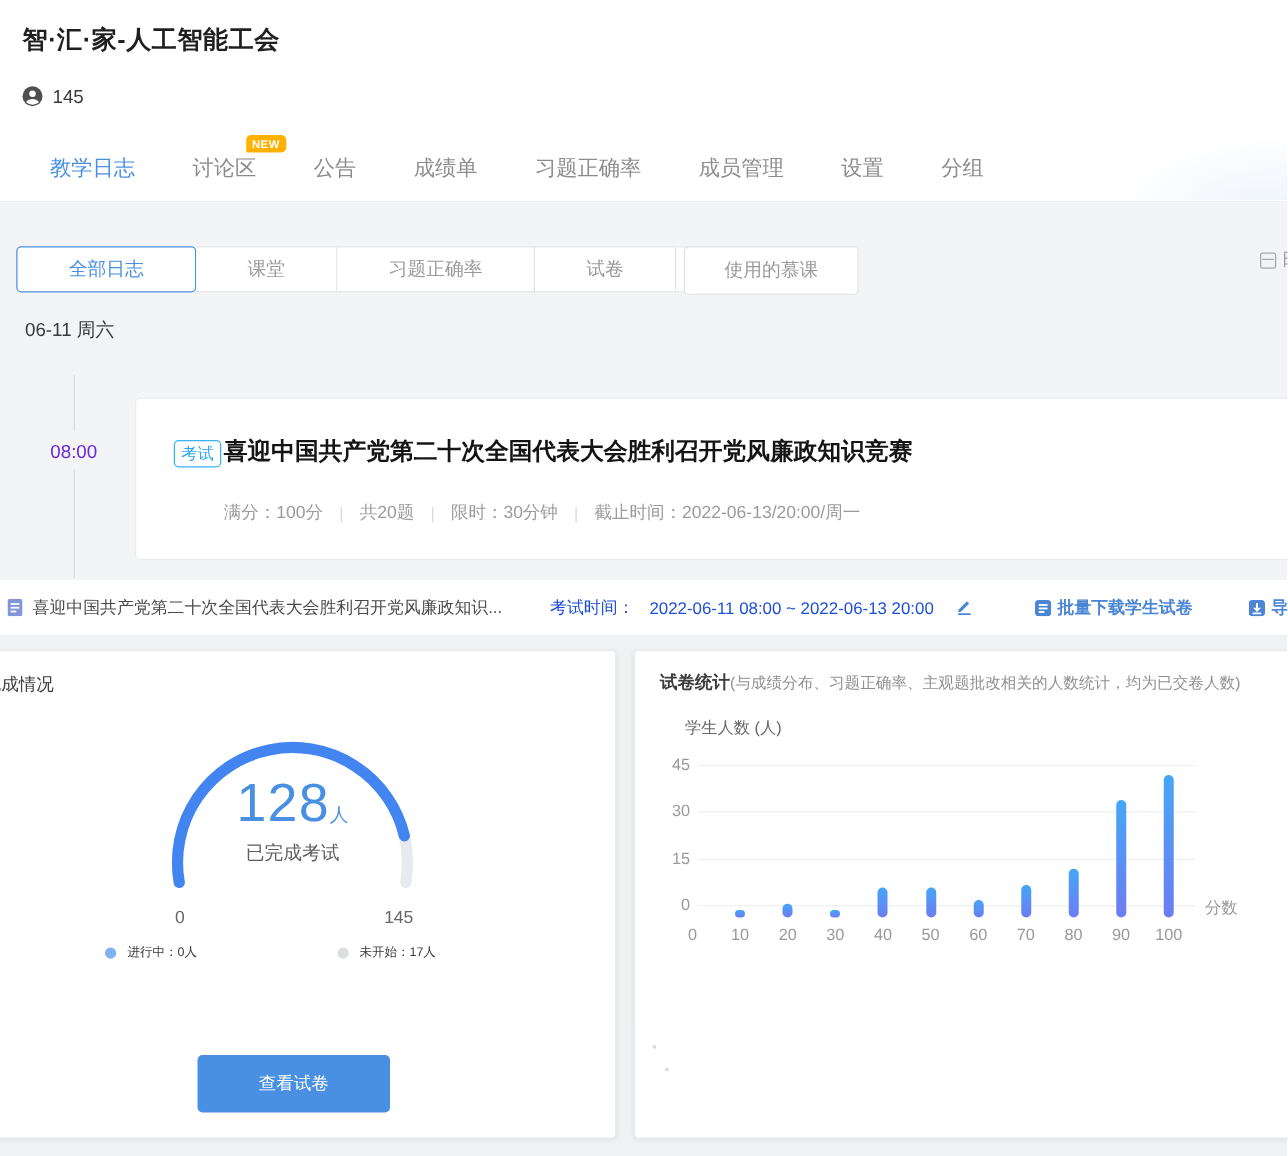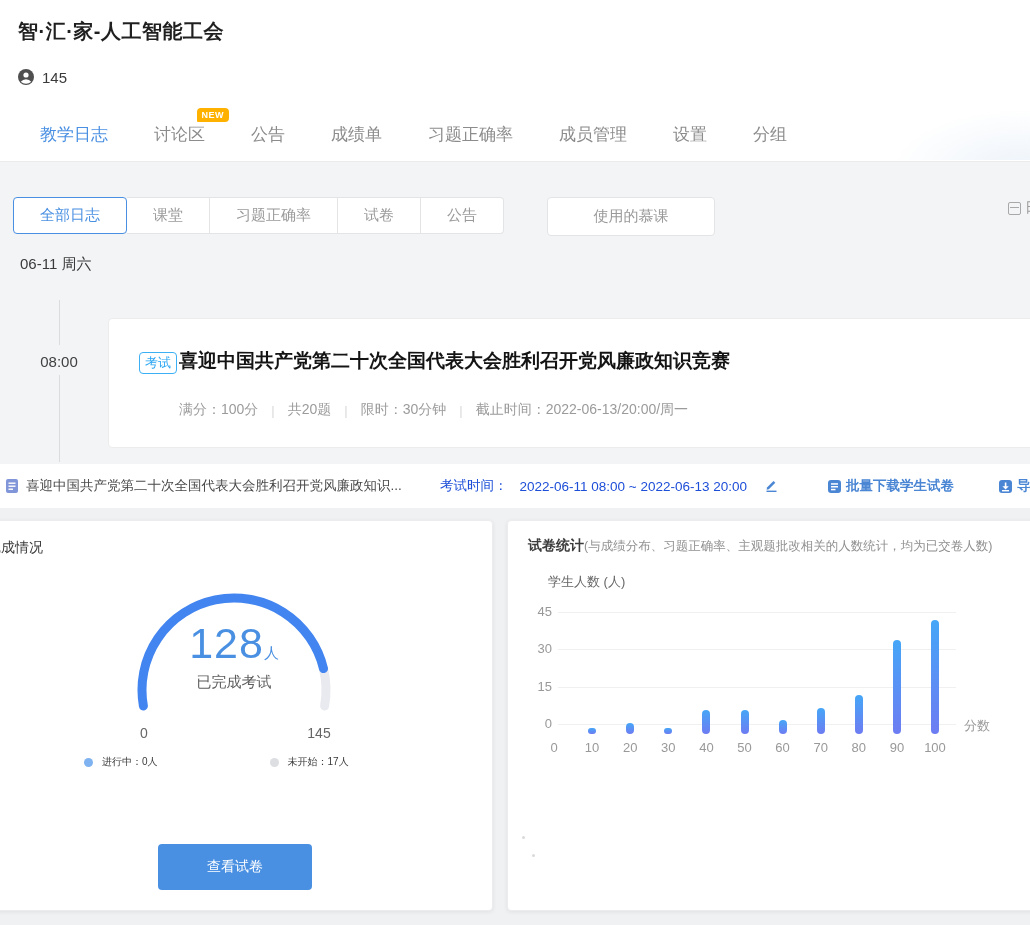--- a/index.html
+++ b/index.html
@@ -20,34 +20,34 @@
   .tabs{left:40px;top:108px;height:52px;display:flex;align-items:center;gap:46px;}
   .tab{position:relative;font-size:17px;color:#8c8c8c;cursor:pointer;white-space:nowrap;}
   .tab.active{color:#4a90e2;}
   .new-badge{position:absolute;top:-15px;right:-24px;background:#ffb100;color:#fff;
     font-size:9px;font-weight:bold;padding:2px 5px;border-radius:4px 4px 4px 1px;letter-spacing:.5px;}
 
   
   .log-section{left:0;top:162px;width:1030px;height:302px;background:#f3f4f6;}
   .filter-group{left:14px;top:197px;display:flex;}
   .fbtn{height:37px;background:#fff;border:1px solid #e3e4e6;border-left-width:0;
-    color:#9a9a9a;font-size:15px;padding:0 26px;display:flex;align-items:center;cursor:pointer;
+    color:#9a9a9a;font-size:15px;padding:0 41px;display:flex;align-items:center;cursor:pointer;
     font-family:Liberation Serif, serif;}
   .fbtn:first-child{border-left-width:1px;border-radius:4px 0 0 4px;}
   .fbtn:last-child{border-radius:0 4px 4px 0;}
   .fbtn.active{border:1px solid #4a90e2;color:#4a90e2;border-radius:4px;margin-left:-1px;}
-  .mooc-btn{left:547px;top:197px;width:168px;height:39px;background:#fff;border:1px solid #e3e4e6;
+  .mooc-btn{left:547px;top:197px;width:140px;height:39px;background:#fff;border:1px solid #e3e4e6;
     border-radius:4px;color:#9a9a9a;font-size:15px;display:flex;align-items:center;justify-content:center;cursor:pointer;box-sizing:border-box;}
   .calendar-partial{left:1008px;top:199px;display:flex;align-items:center;gap:4px;color:#9b9b9b;font-size:14px;cursor:pointer;white-space:nowrap;}
   .cal-icon{width:13px;height:13px;border:1.5px solid #a8a8a8;border-radius:2px;box-sizing:border-box;position:relative;}
   .cal-icon:before{content:"";position:absolute;left:1px;right:1px;top:4px;height:1.5px;background:#a8a8a8;}
 
   .log-date{left:20px;top:255px;font-size:15px;color:#3a3a3a;}
   .tl-line{left:59px;width:1px;background:#dcdcdc;}
-  .tl-time{left:36px;top:353px;width:46px;text-align:center;font-size:15px;color:#404040;}
+  .tl-time{left:36px;top:353px;width:46px;text-align:center;font-size:15px;color:#6d28d9;}
 
   .exam-card{left:108px;top:318px;width:945px;height:130px;background:#fff;border:1px solid #ececec;border-radius:4px;box-sizing:border-box;cursor:pointer;}
   .exam-badge{position:absolute;left:30px;top:33px;border:1px solid #3bb0f4;color:#2ba6f3;font-size:13px;
     padding:2px 5px;border-radius:4px;line-height:1.2;}
   .exam-title{position:absolute;left:70px;top:29px;font-size:19px;font-weight:bold;color:#141414;white-space:nowrap;}
   .exam-meta{position:absolute;left:70px;top:82px;font-size:14px;color:#9b9b9b;display:flex;align-items:center;white-space:nowrap;}
   .exam-meta .sep{color:#d9d9d9;margin:0 13px;font-size:13px;}
 
   
   .exam-bar{left:0;top:464px;width:1030px;height:44px;background:#fff;display:flex;align-items:center;}

